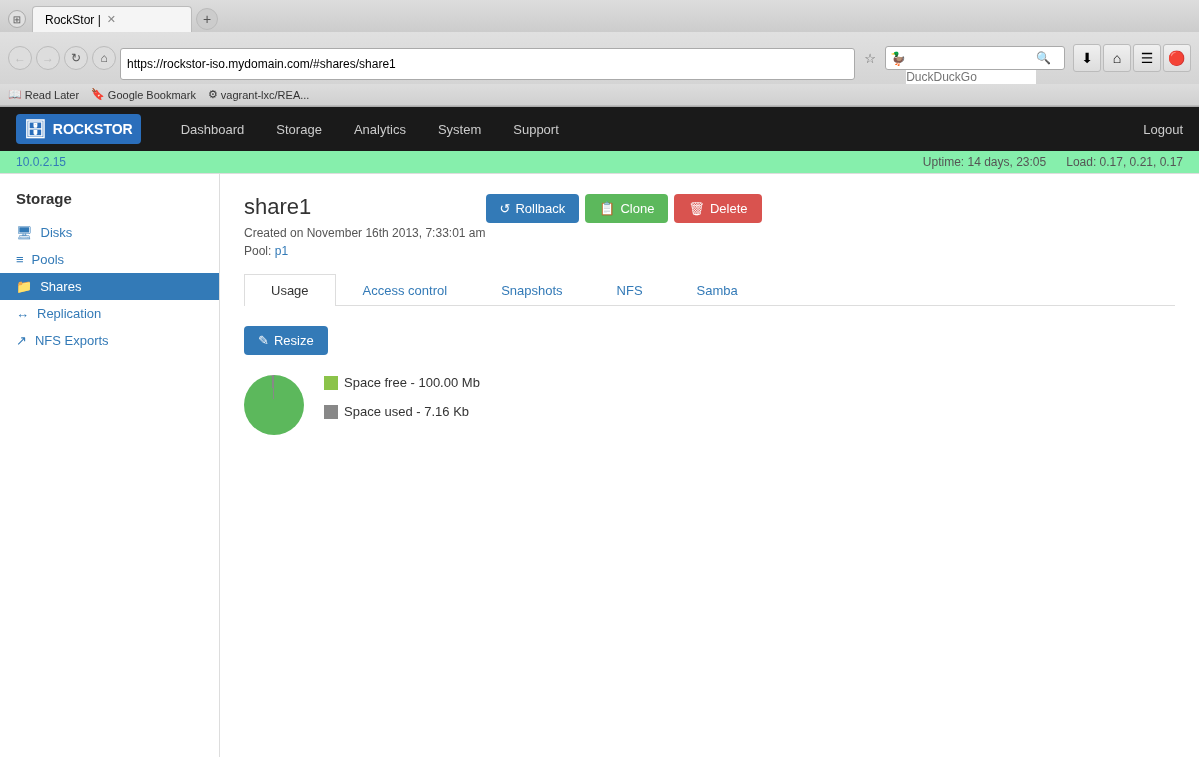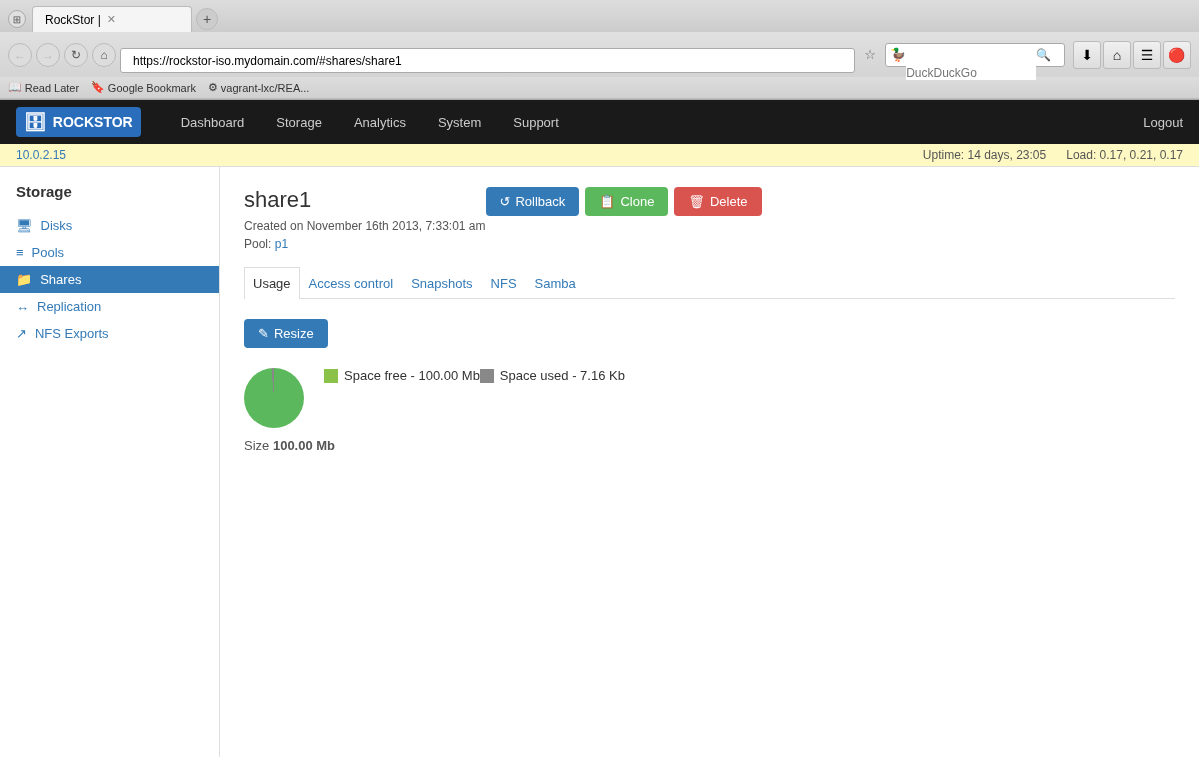--- a/index.html
+++ b/index.html
@@ -50,22 +50,22 @@
       background: linear-gradient(to bottom, #e0e0e0, #d4d4d4);
     }
     .nav-arrow {
       width: 24px; height: 24px; border-radius: 50%;
       border: 1px solid #bbb; background: #ddd;
       display: flex; align-items: center; justify-content: center;
       font-size: 12px; cursor: pointer; color: #555;
     }
     .nav-arrow.disabled { color: #bbb; }
     .address-input {
-      flex: 1; height: 25px; border: 1px solid #aaa; border-radius: 3px;
-      padding: 0 12px; font-size: 12px; background: white; margin-top: 12px;
+      flex: 1; height: 32px; border: 1px solid #aaa; border-radius: 3px;
+      padding: 0 6px; font-size: 12px; background: white; margin-top: 12px;
     }
     .star-btn, .reload-btn {
       width: 22px; height: 22px;
       display: flex; align-items: center; justify-content: center;
       font-size: 13px; cursor: pointer; color: #666;
     }
     .search-box {
       display: flex; align-items: center;
       border: 1px solid #aaa; border-radius: 3px;
       background: white; padding: 0 4px;
@@ -109,21 +109,21 @@
     .app-nav-item {
       color: #ccc; padding: 0 16px; height: 32px;
       display: flex; align-items: center; cursor: pointer;
       font-size: 13px;
     }
     .app-logout {
       margin-left: auto; color: #ccc; cursor: pointer; font-size: 13px;
     }
 
     .status-bar {
-      background: #fef9c3; border-bottom: 1px solid #ddd;
+      background: #86efac; border-bottom: 1px solid #ddd;
       padding: 4px 16px; display: flex; justify-content: space-between;
       font-size: 12px; color: #337ab7;
     }
     .status-right { color: #555; margin-left: 36px; }
 
     
     .main-layout { display: flex; min-height: 600px; }
 
     
     .sidebar {
@@ -172,21 +172,21 @@
       padding: 7px 14px; border-radius: 4px; cursor: pointer;
       font-size: 13px; display: flex; align-items: center; gap: 5px;
     }
 
     
     .tabs {
       border-bottom: 1px solid #ddd; margin-bottom: 20px;
       display: flex; gap: 0;
     }
     .tab {
-      padding: 8px 8px; cursor: pointer; font-size: 13px;
+      padding: 8px 26px; cursor: pointer; font-size: 13px;
       border: 1px solid transparent; border-bottom: none;
       color: #337ab7; margin-bottom: -1px;
     }
     .tab.active {
       background: white; border-color: #ddd;
       border-bottom-color: white; color: #333;
     }
 
     
     .btn-resize {
@@ -196,21 +196,21 @@
       margin-bottom: 20px;
     }
 
     
     .chart-area { display: flex; align-items: flex-start; gap: 20px; margin-top: 10px; }
     .pie-chart {
       width: 60px; height: 60px; border-radius: 50%;
       background: conic-gradient(#5cb85c 0deg 355deg, #888 355deg 360deg);
       flex-shrink: 0;
     }
-    .legend { display: flex; flex-direction: row; gap: 0; }
+    .legend { display: flex; flex-direction: column; gap: 14px; }
     .legend-item { display: flex; align-items: center; gap: 6px; font-size: 13px; color: #333; }
     .legend-color { width: 14px; height: 14px; flex-shrink: 0; }
     .legend-color.free { background: #8bc34a; }
     .legend-color.used { background: #888; }
 
     .size-label { font-size: 13px; color: #555; margin-top: 10px; }
     .size-value { font-weight: bold; }
   </style>
 </head>
 <body>
@@ -382,19 +382,15 @@
           <div class="legend-color free"></div>
           <span>Space free - 100.00 Mb</span>
         </div>
         <div class="legend-item">
           <div class="legend-color used"></div>
           <span>Space used - 7.16 Kb</span>
         </div>
       </div>
     </div>
 
-    <div class="size-label">
-      <span>Size</span>
-      <span class="size-value">100.00 Mb</span>
-    </div>
 
   </div>
 </div>
 
 </body></html>

